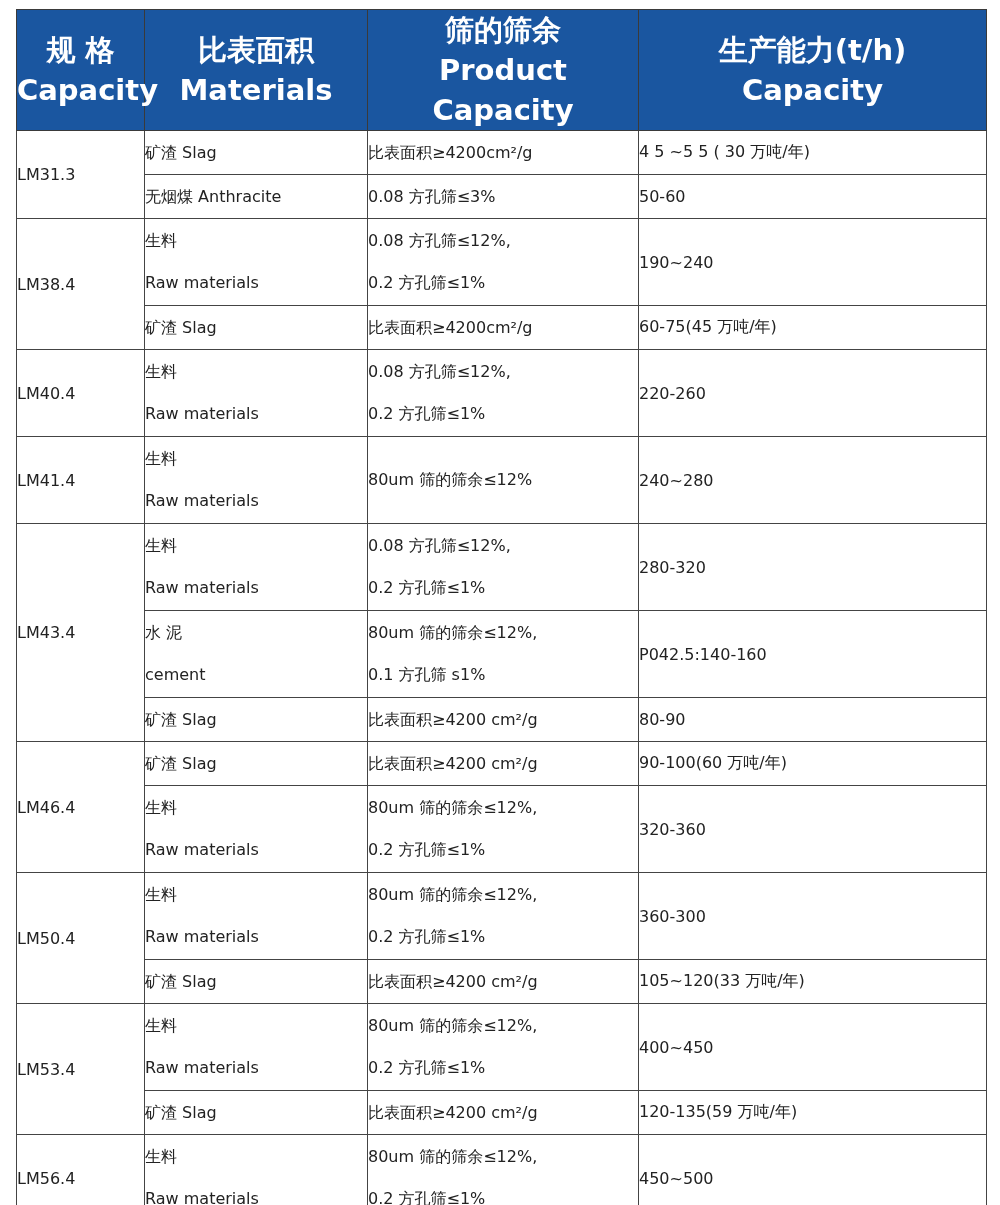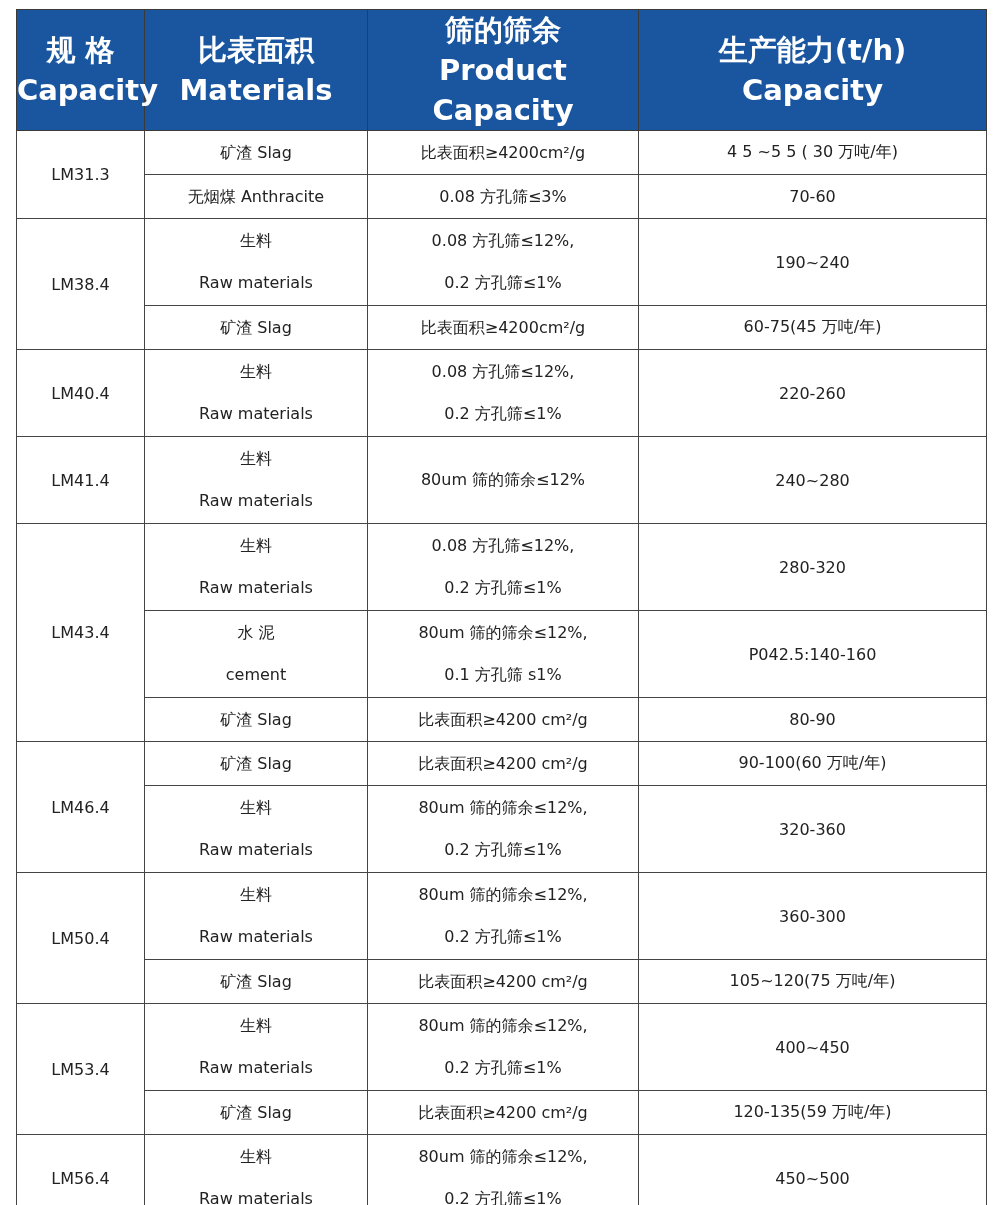--- a/index.html
+++ b/index.html
@@ -21,21 +21,20 @@
     font-size: 29px;
     line-height: 40px;
     height: 87px;
     padding: 0;
     border: 1.5px solid #3a3a3a;
     text-align: center;
   }
   thead th .line { display: block; }
   tbody td {
     border: 1.5px solid #444;
-    text-align: center;
     font-size: 16px;
     padding: 0;
     vertical-align: middle;
   }
   tbody td .line { display: block; line-height: 42px; }
   tr.h1 td { height: 43px; }
   tr.h2 td { height: 86px; }
 </style>
 </head>
 <body>
@@ -78,21 +77,21 @@
         </td>
         <td>4 5 ~5 5 ( 30 万吨/年)</td>
       </tr>
       <tr class="h1">
         <td>
           <span class="line">无烟煤  Anthracite</span>
         </td>
         <td>
           <span class="line">0.08 方孔筛≤3%</span>
         </td>
-        <td>70-60</td>
+        <td>50-60</td>
       </tr>
       <tr class="h2">
         <td rowspan="2">LM38.4</td>
         <td>
           <span class="line">生料</span>
           <span class="line">Raw materials</span>
         </td>
         <td>
           <span class="line">0.08 方孔筛≤12%,</span>
           <span class="line">0.2 方孔筛≤1%</span>
@@ -196,21 +195,21 @@
         </td>
         <td>360-300</td>
       </tr>
       <tr class="h1">
         <td>
           <span class="line">矿渣  Slag</span>
         </td>
         <td>
           <span class="line">比表面积≥4200 cm²/g</span>
         </td>
-        <td>105~120(75 万吨/年)</td>
+        <td>105~120(33 万吨/年)</td>
       </tr>
       <tr class="h2">
         <td rowspan="2">LM53.4</td>
         <td>
           <span class="line">生料</span>
           <span class="line">Raw materials</span>
         </td>
         <td>
           <span class="line">80um 筛的筛余≤12%,</span>
           <span class="line">0.2 方孔筛≤1%</span>

